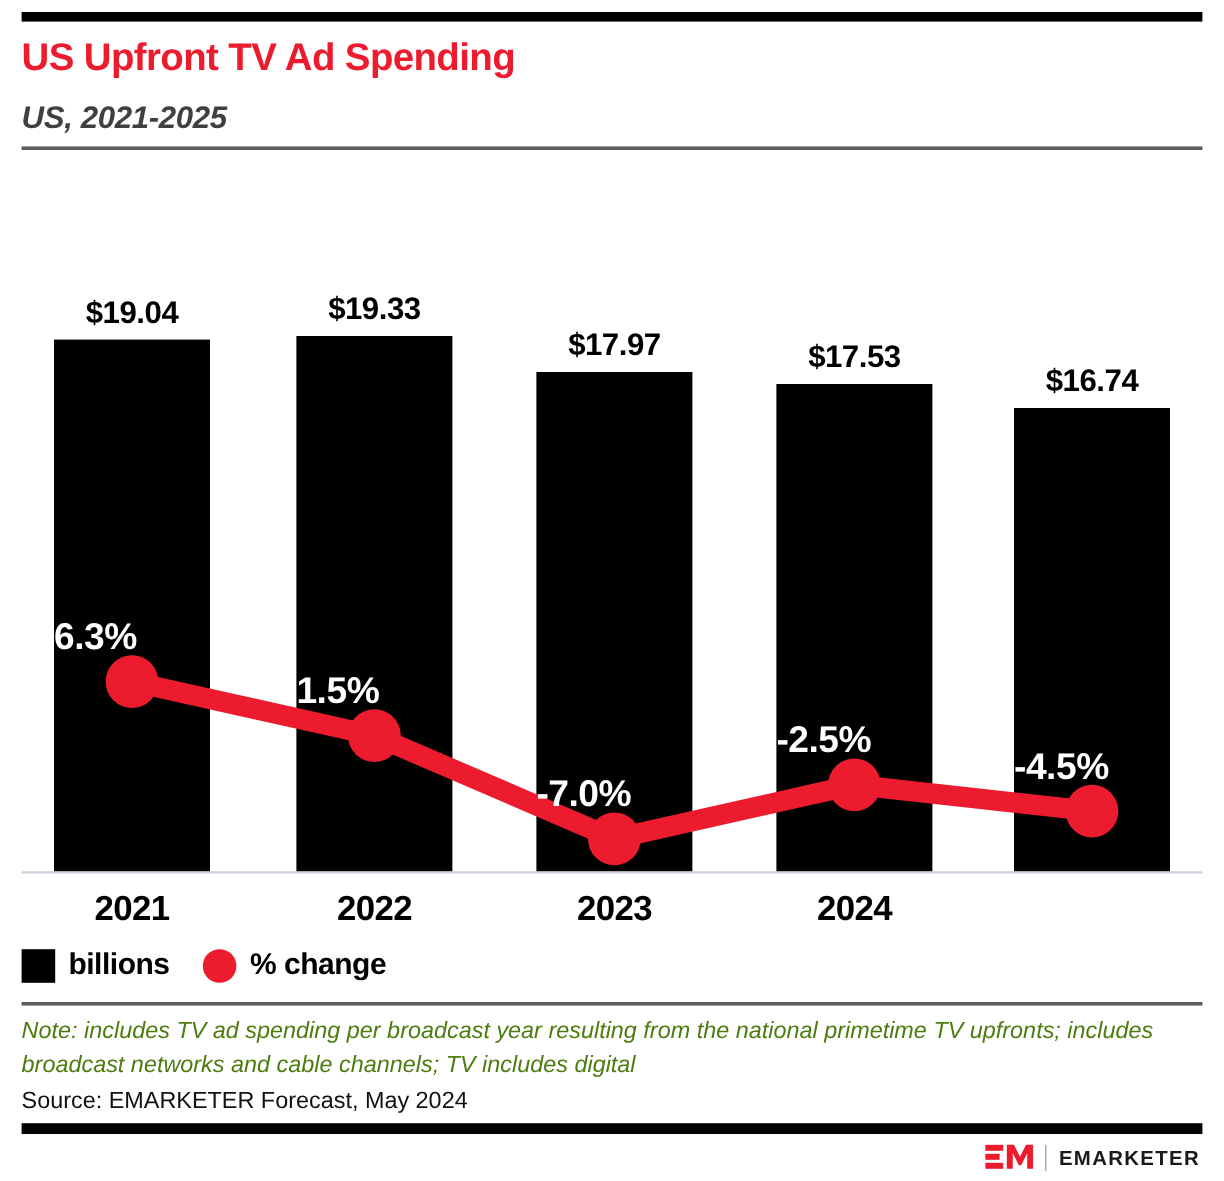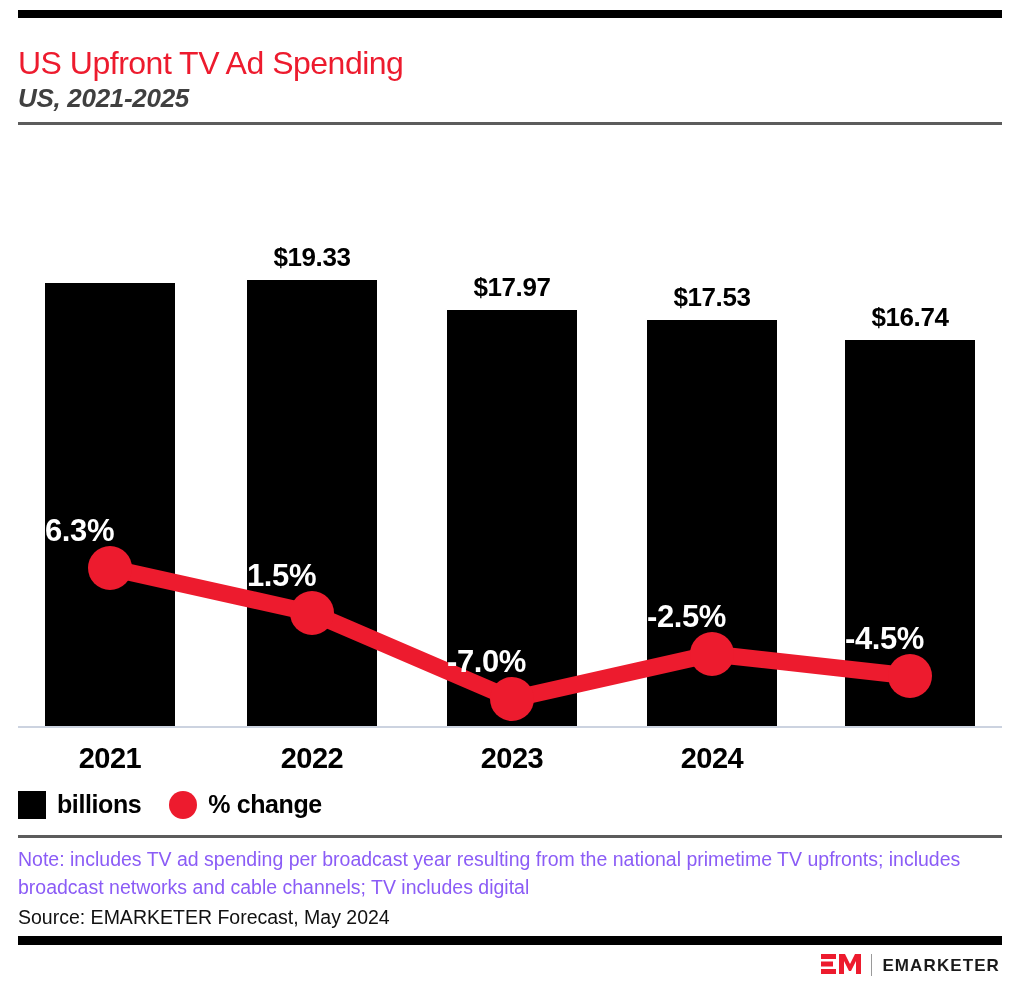--- a/index.html
+++ b/index.html
@@ -22,26 +22,25 @@
     position: absolute;
     left: 18px; top: 10px;
     width: 984px; height: 8px;
     background: #000000;
   }
   .title {
     position: absolute;
     left: 18px; top: 28px;
     width: 960px;
     font-size: 32px;
-    font-weight: 400;
+    font-weight: 700;
     letter-spacing: -0.5px;
     color: #ED1B2E;
     line-height: 38px;
     white-space: nowrap;
-    margin-top: 16px;
   }
   .subtitle {
     position: absolute;
     left: 18px; top: 82px;
     width: 960px;
     font-size: 26px;
     font-weight: 700;
     font-style: italic;
     letter-spacing: -0.3px;
     color: #404040;
@@ -143,21 +142,22 @@
     left: 18px; top: 835px;
     width: 984px; height: 3px;
     background: #5c5c5c;
   }
   .note {
     position: absolute;
     left: 18px; top: 845px;
     width: 975px;
     font-size: 19.5px;
     line-height: 28px;
-    color: #8b5cf6;
+    color: #4d7c0f;
+    font-style: italic;
   }
   .source {
     position: absolute;
     left: 18px; top: 903px;
     width: 975px;
     font-size: 19.5px;
     line-height: 28px;
     color: #111111;
   }
   .bottom-rule {
@@ -202,20 +202,21 @@
 
   <div class="plot">
     <div class="baseline"></div>
 
     <div class="bar" style="left:45px; top:143px; width:130px; height:443px;"></div>
     <div class="bar" style="left:247px; top:140px; width:130px; height:446px;"></div>
     <div class="bar" style="left:447px; top:170px; width:130px; height:416px;"></div>
     <div class="bar" style="left:647px; top:180px; width:130px; height:406px;"></div>
     <div class="bar" style="left:845px; top:200px; width:130px; height:386px;"></div>
 
+    <div class="bar-value" style="left:45px; top:105px; width:130px;">$19.04</div>
     <div class="bar-value" style="left:247px; top:102px; width:130px;">$19.33</div>
     <div class="bar-value" style="left:447px; top:132px; width:130px;">$17.97</div>
     <div class="bar-value" style="left:647px; top:142px; width:130px;">$17.53</div>
     <div class="bar-value" style="left:845px; top:162px; width:130px;">$16.74</div>
 
     <svg class="line-svg" viewBox="0 0 1020 600" preserveAspectRatio="none">
       <polyline points="110,428 312,473 512,559 712,514 910,536" fill="none" stroke="#ED1B2E" stroke-width="17" stroke-linejoin="round" stroke-linecap="round"></polyline>
       <circle cx="110" cy="428" r="22" fill="#ED1B2E"></circle>
       <circle cx="312" cy="473" r="22" fill="#ED1B2E"></circle>
       <circle cx="512" cy="559" r="22" fill="#ED1B2E"></circle>

